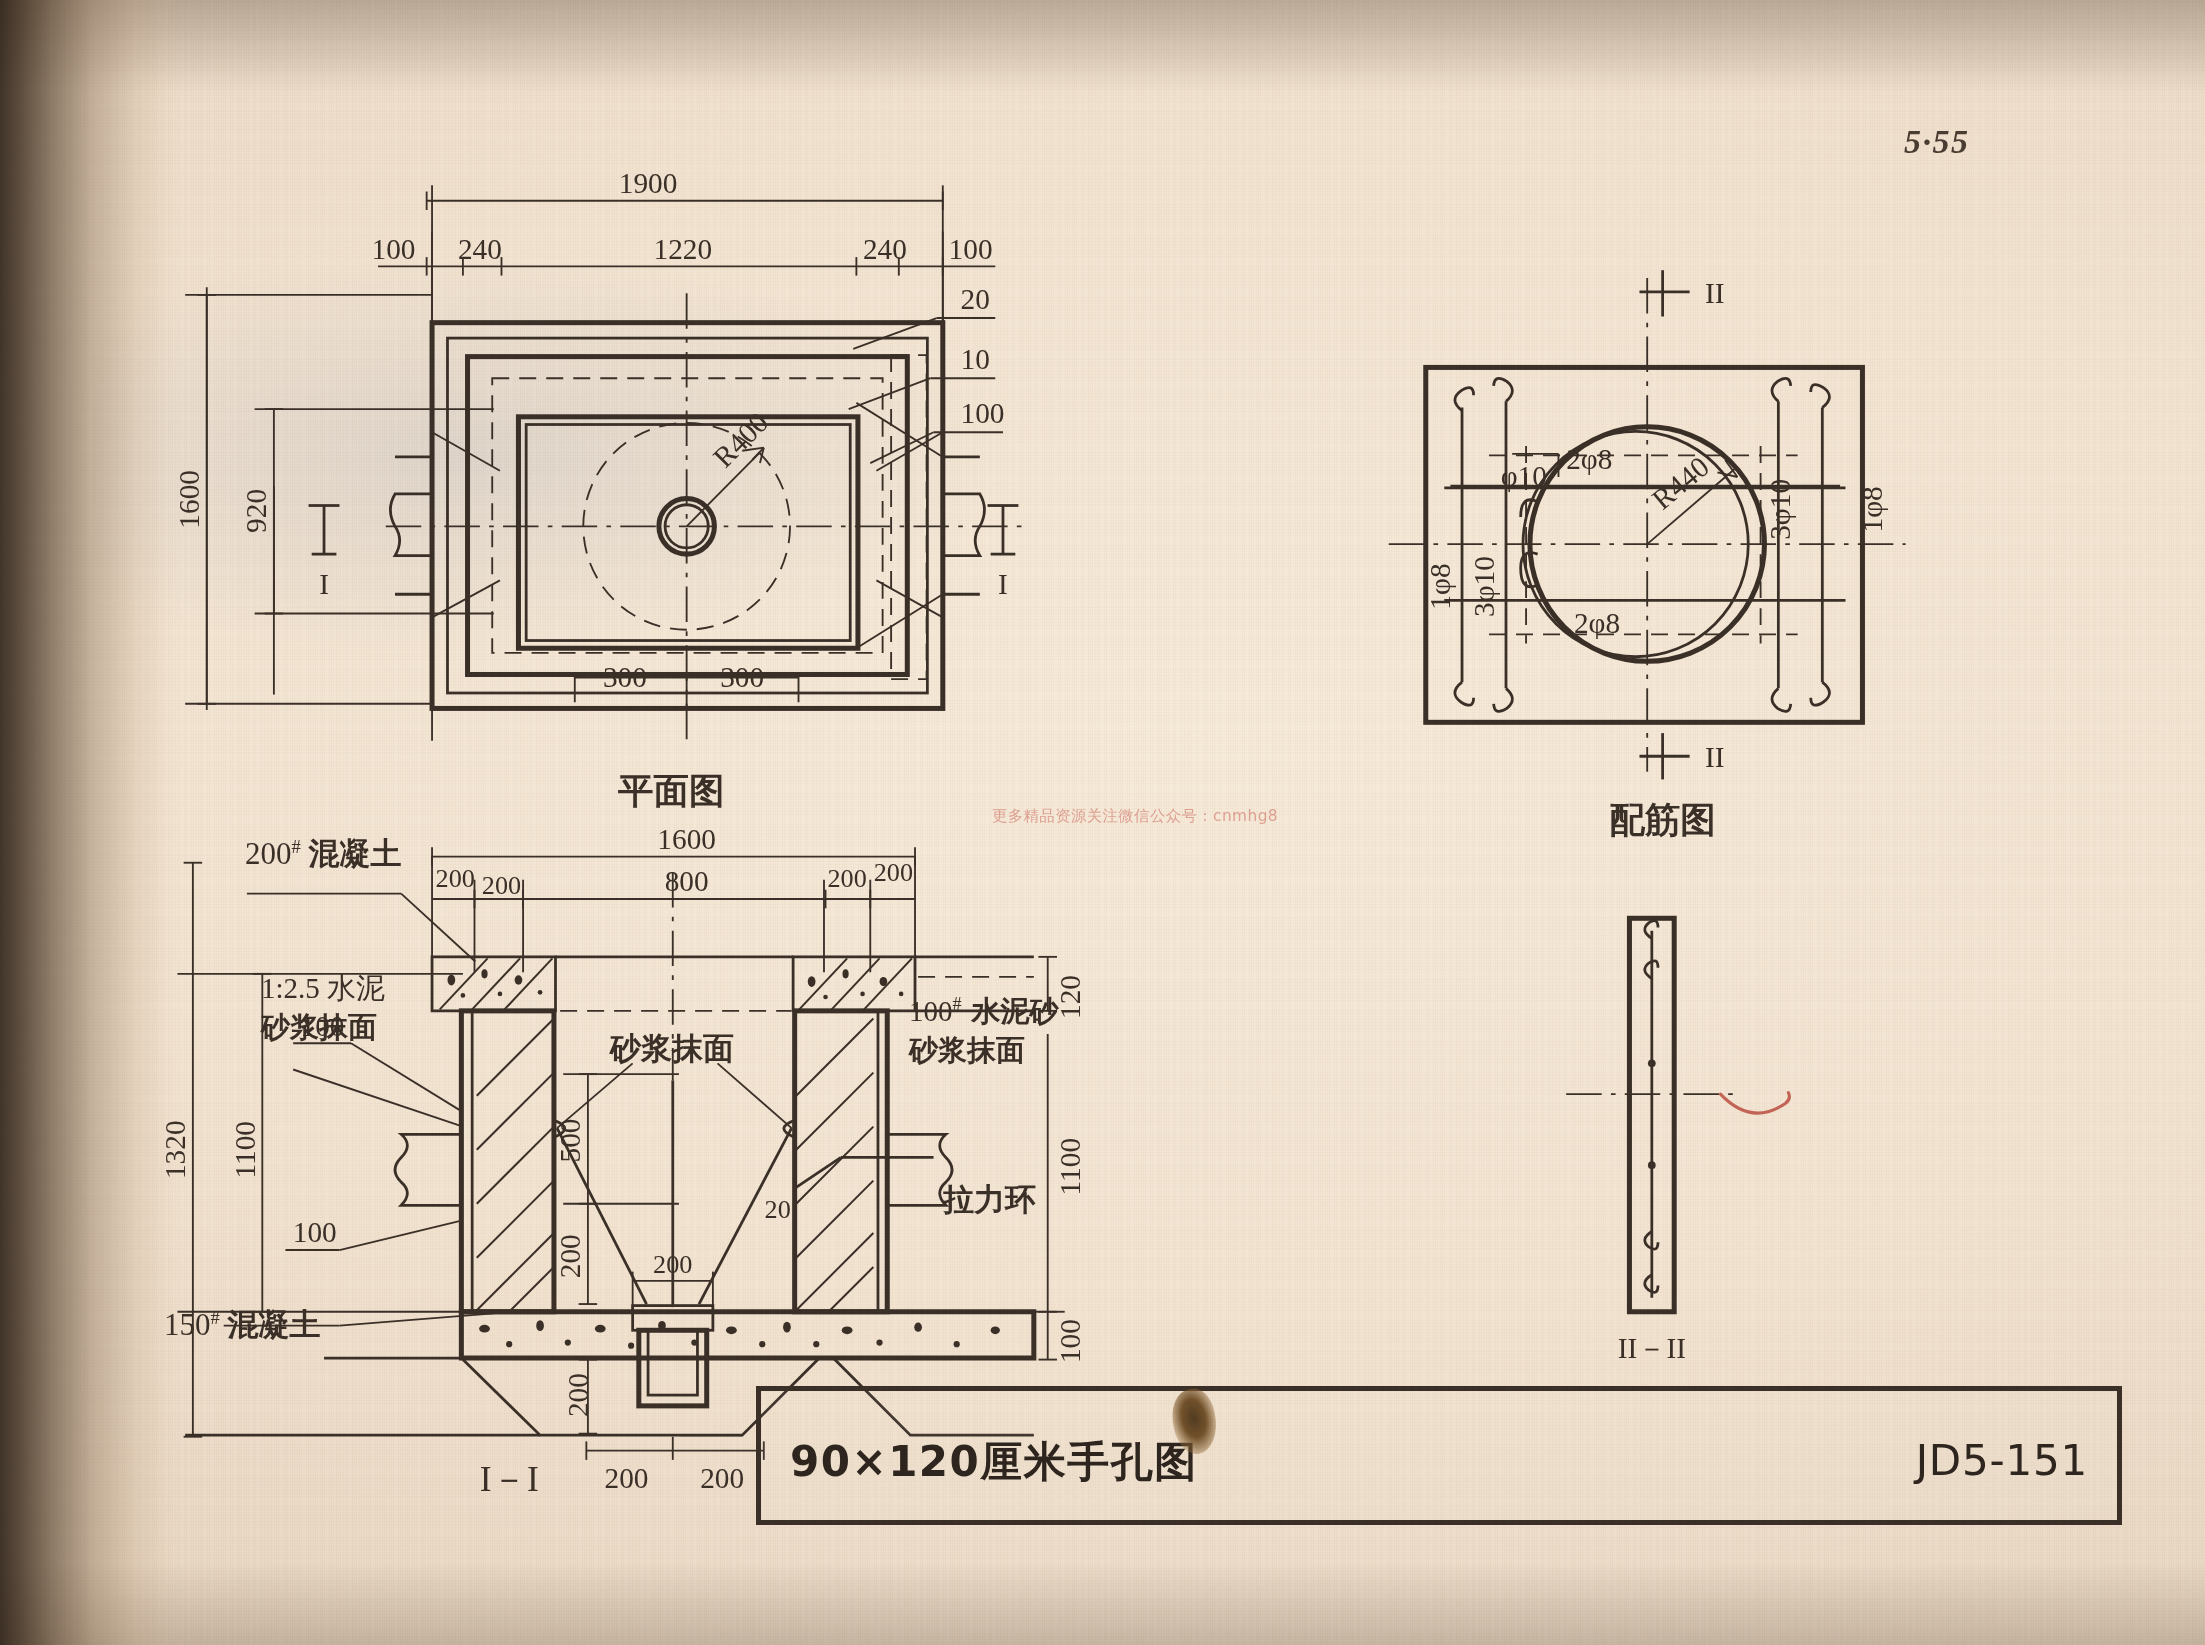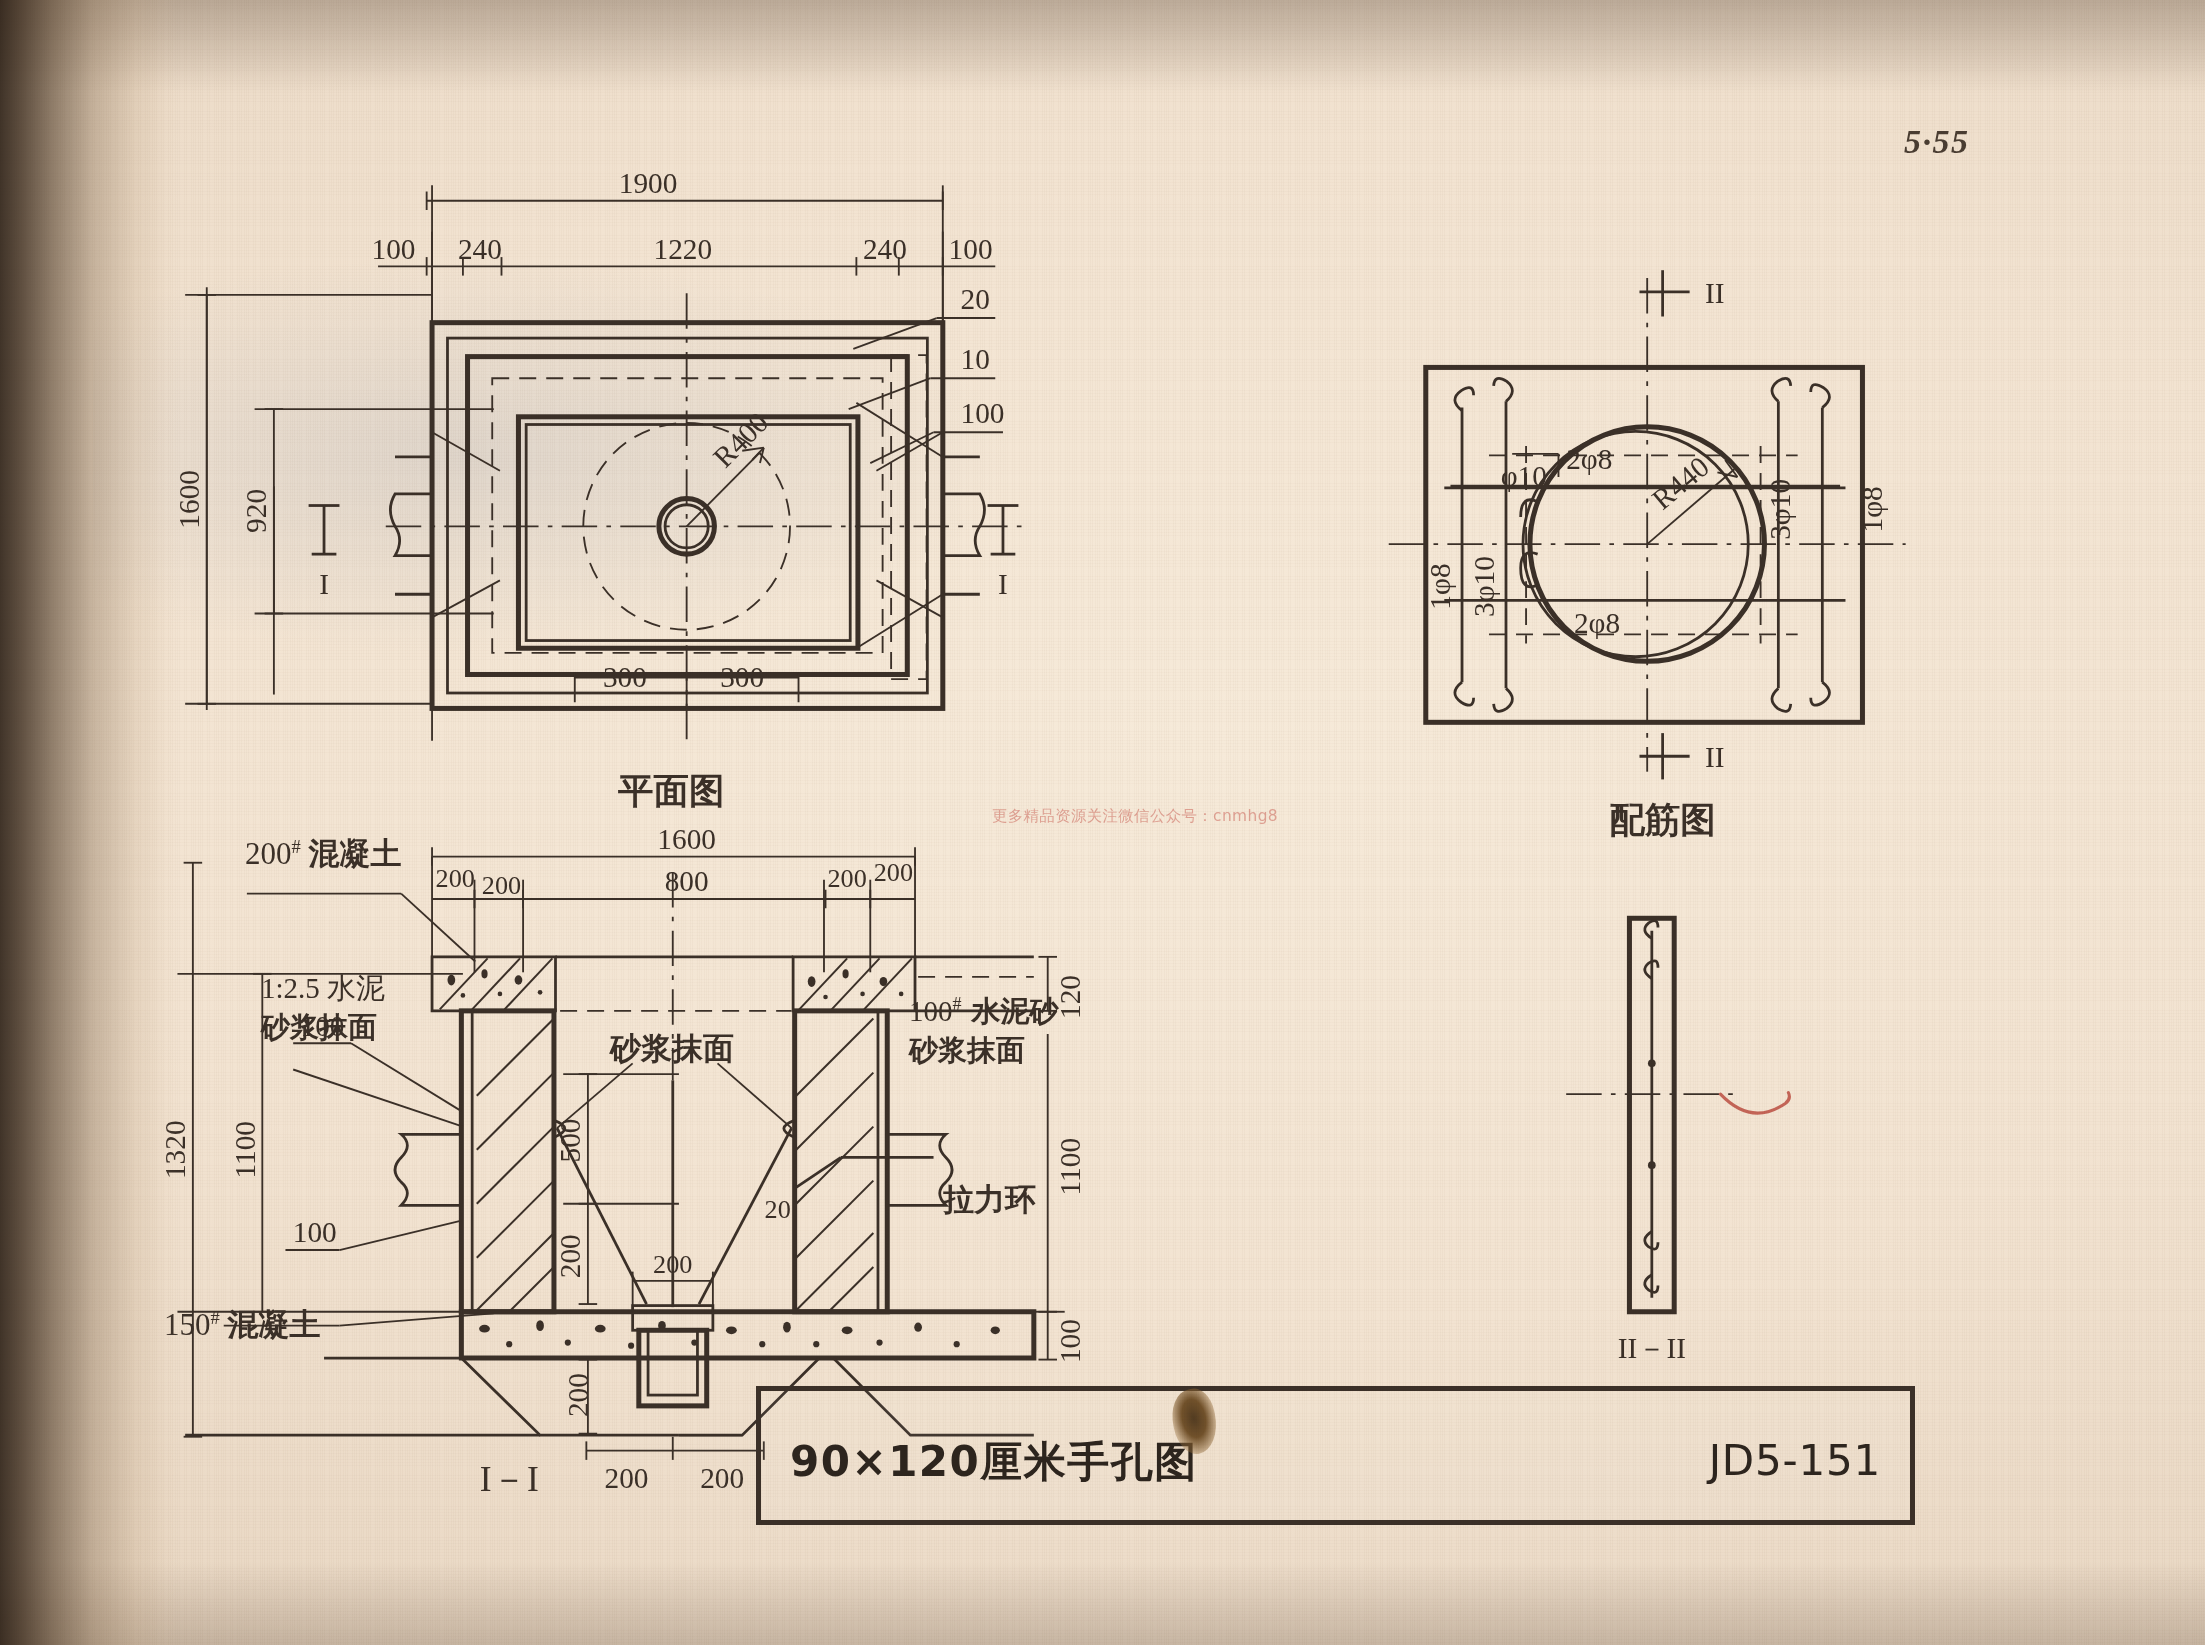--- a/index.html
+++ b/index.html
@@ -547,21 +547,21 @@
 
   <div class="cn" style="position:absolute;left:610px;top:1028px;font-size:31px;color:#3b3028;font-family:'DejaVu Sans',sans-serif;white-space:nowrap;">砂浆抹面</div>
 
   <div class="cn" style="position:absolute;left:943px;top:1179px;font-size:31px;color:#3b3028;font-family:Liberation Serif, serif;white-space:nowrap;text-align:right;">拉力环</div>
 
   <div style="position:absolute;left:164px;top:1304px;font-size:31px;color:#3b3028;white-space:nowrap;">
     <span>150</span><sup style="font-size:18.5px">#</sup>
     <span class="cn" style="font-family:'DejaVu Sans',sans-serif;">混凝土</span>
   </div>
 
-  <div style="position:absolute;left:756px;top:1386px;width:1159px;height:139px;border:5.4px solid #3b3028;box-sizing:border-box;background:rgba(255,255,255,0.04);">
+  <div style="position:absolute;left:756px;top:1386px;width:1366px;height:139px;border:5.4px solid #3b3028;box-sizing:border-box;background:rgba(255,255,255,0.04);">
     <div class="cn" style="position:absolute;left:29px;top:43px;font-size:42px;font-weight:700;color:#2d251e;font-family:'DejaVu Sans',sans-serif;letter-spacing:1.5px;">90×120厘米手孔图</div>
     <div style="position:absolute;right:29px;top:45px;font-size:42px;font-weight:400;color:#2d251e;font-family:'DejaVu Sans',sans-serif;letter-spacing:0.8px;">JD5-151</div>
   </div>
 
   <div style="position:absolute;left:1904px;top:123px;font-size:34px;color:#4a3d32;font-family:'Liberation Serif',serif;font-style:italic;letter-spacing:1.5px;font-weight:bold;">5·55</div>
 
   <div id="wm">更多精品资源关注微信公众号：cnmhg8</div>
   <div id="ghost1"></div>
   <div id="ghost2"></div>
   <div id="stain"></div>

